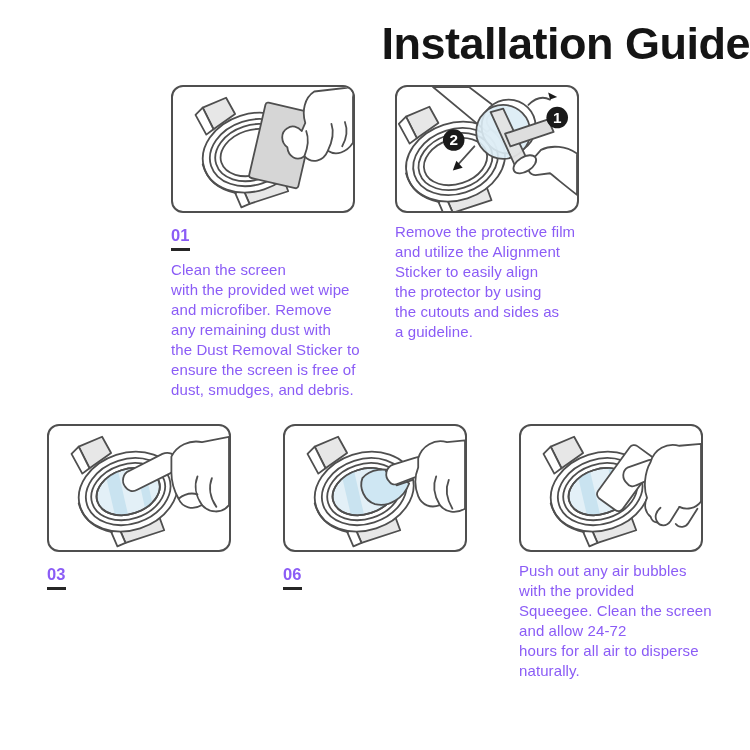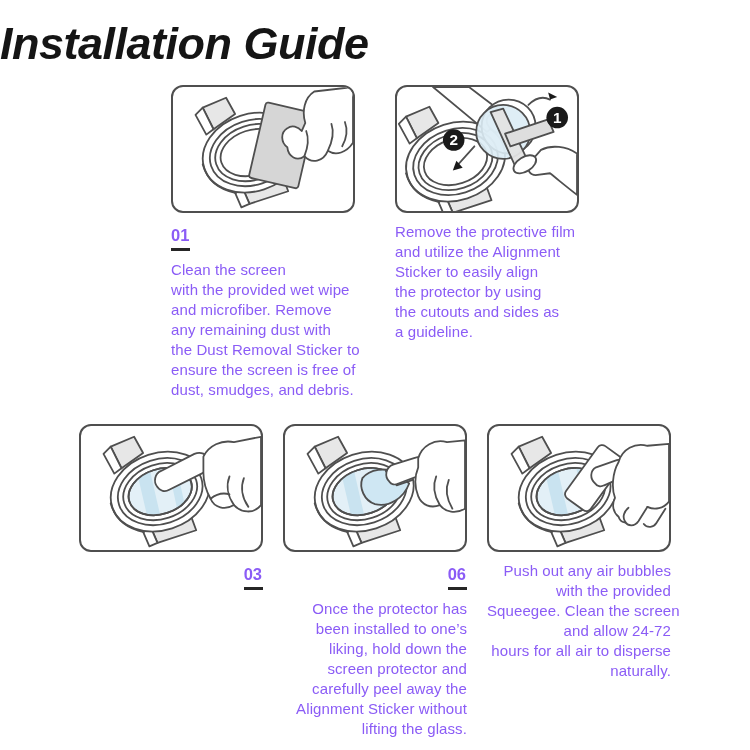--- a/index.html
+++ b/index.html
@@ -1,28 +1,27 @@
 <!DOCTYPE html>
 <html><head>
 <meta charset="utf-8">
 <style>
   html,body{margin:0;padding:0;background:#fff;}
   .page{
     width:750px;height:750px;background:#ffffff;position:relative;
     font-family:"Liberation Sans",sans-serif;overflow:hidden;
   }
   .title{
-    margin:0;padding-top:16px;text-align:left;
+    margin:0;padding-top:16px;text-align:right;
     font-size:45px;line-height:56px;font-weight:bold;color:#151515;
     letter-spacing:-0.5px;
-    font-style:italic;
   }
   .steps-row{display:flex;justify-content:center;align-items:flex-start;}
   .row-1{gap:40px;margin-top:13px;}
-  .row-2{gap:20px;margin-top:24px;text-align:right;}
+  .row-2{gap:52px;margin-top:24px;}
   .step{width:184px;flex:0 0 184px;}
   .panel{
     width:184px;height:128px;border:2px solid #4f4f4f;border-radius:12px;
     box-sizing:border-box;background:#fff;overflow:hidden;
   }
   .panel svg{width:100%;height:100%;display:block;}
   .step-number{margin-top:13px;font-size:16.5px;font-weight:bold;color:#8b5cf6;}
   .step-number span{display:inline-block;border-bottom:3px solid #262626;padding:0 1px 3px 0;}
   .step-text{
     margin-top:9px;font-size:15px;line-height:20px;color:#8b5cf6;
@@ -161,27 +160,20 @@
             <path d="M86 58 C94 48 112 45 124 53 L138 64 C132 80 116 91 100 87 C88 83 82 69 86 58 Z" fill="#cfe7f3"></path>
             <path d="M112 50 L132 42 L142 60 L124 66 Z" fill="#ddeff8"></path>
             <path d="M116 62 C110 56 112 46 120 43 L146 35 C152 33 158 37 159 43 C160 49 156 54 150 55 L126 64 C122 66 118 65 116 62 Z" fill="#ffffff"></path>
             <path d="M148 36 C152 22 166 14 180 18 L200 16 L200 92 C190 98 178 96 172 88 C162 92 152 88 148 78 C144 68 144 56 148 46 Z" fill="#ffffff"></path>
             <path d="M172 88 C166 78 164 66 168 56" fill="none"></path>
             <path d="M186 92 C180 82 178 70 182 60" fill="none"></path>
           </g>
         </svg>
       </div>
       <div class="step-number"><span>06</span></div>
-      <div class="step-text">Once the protector has
-been installed to one’s
-liking, hold down the
-screen protector and
-carefully peel away the
-Alignment Sticker without
-lifting the glass.</div>
     </div>
 
     <div class="step">
       <div class="panel">
         <svg viewBox="0 0 200 138" preserveAspectRatio="none">
           <g class="art">
             <use href="#watch"></use>
             <use href="#face-glass"></use>
             <rect x="100" y="22" width="34" height="72" rx="6" transform="rotate(36 117 58)" fill="#ffffff"></rect>
             <path d="M118 64 C112 59 112 50 119 46 L142 38 C148 36 154 40 155 46 C156 52 152 57 146 58 L128 66 C124 68 120 67 118 64 Z" fill="#ffffff"></path>

